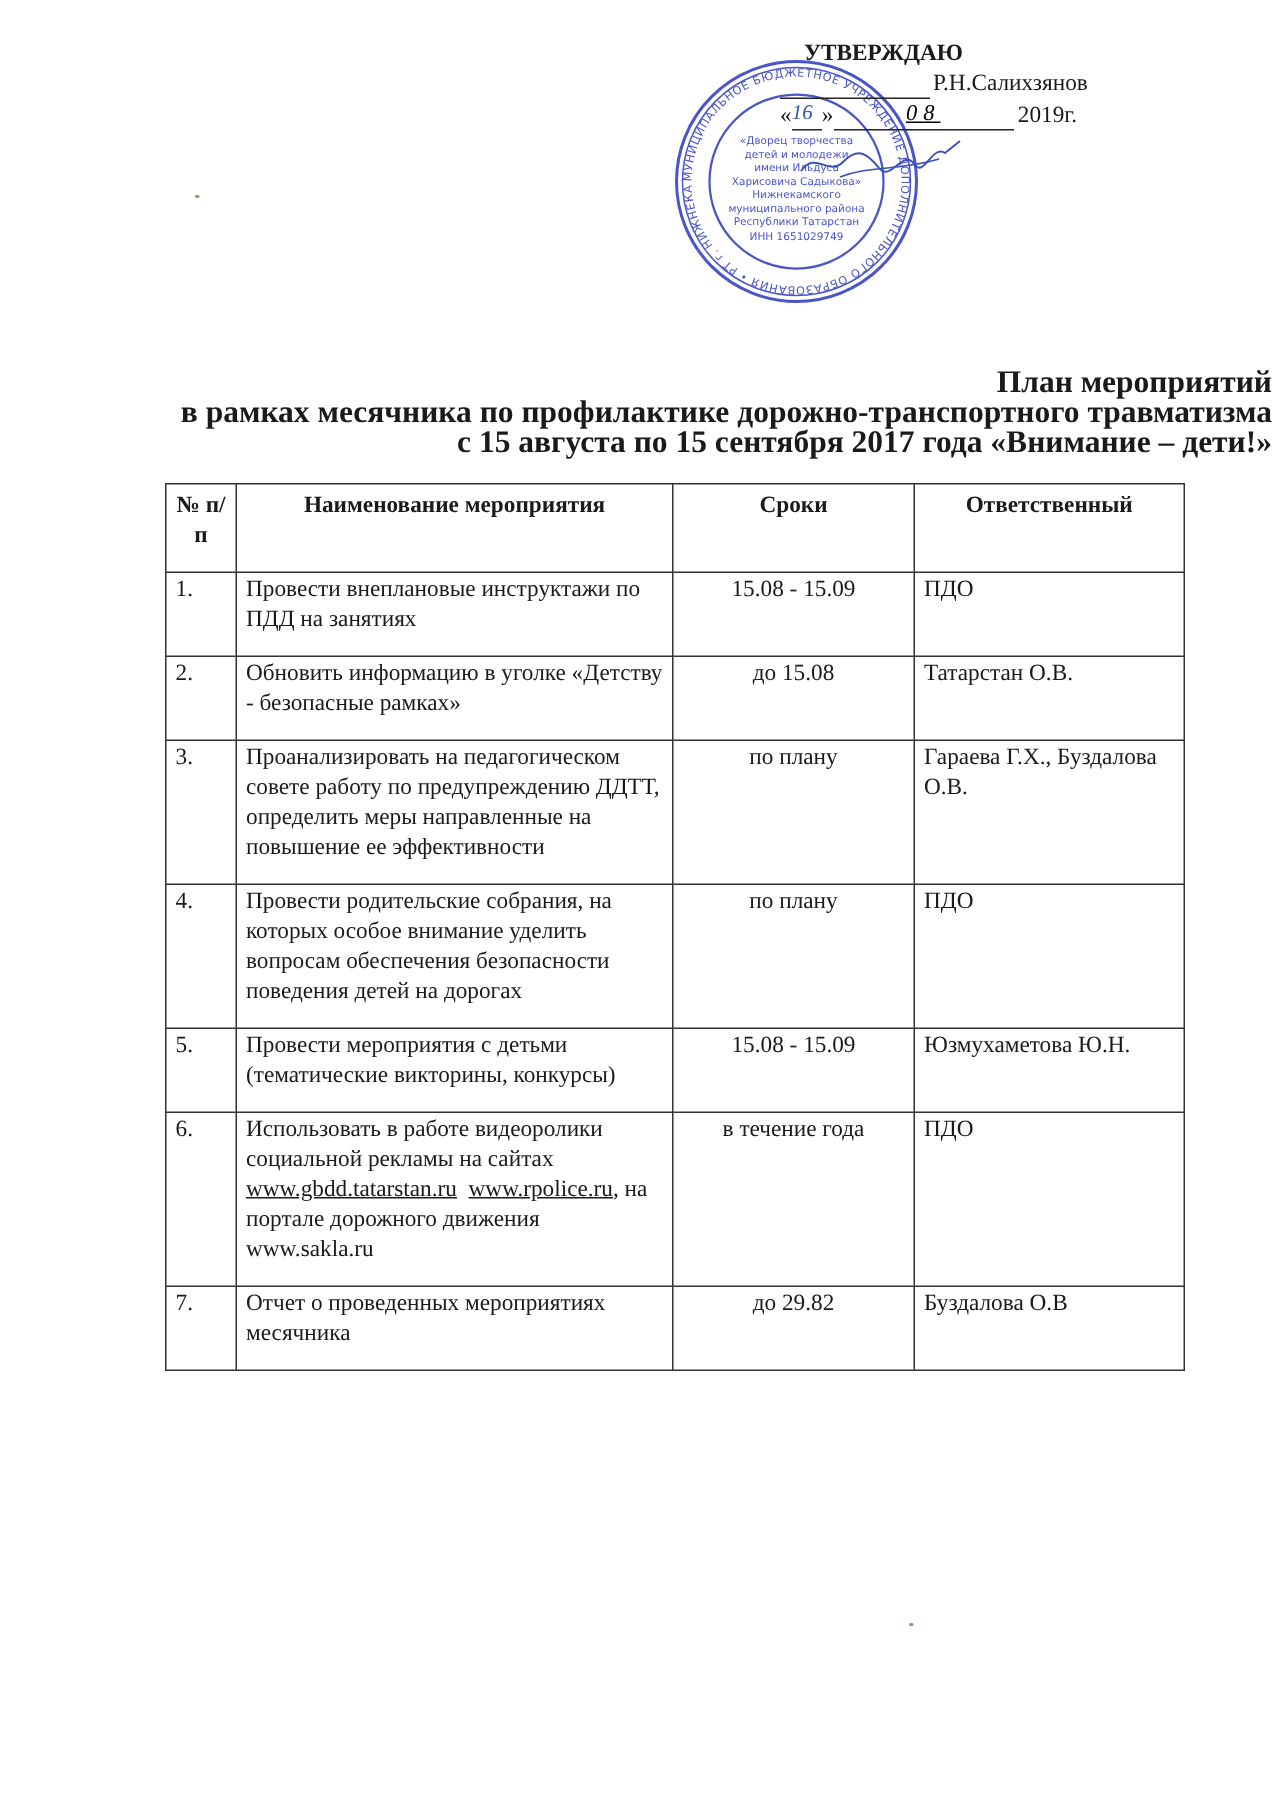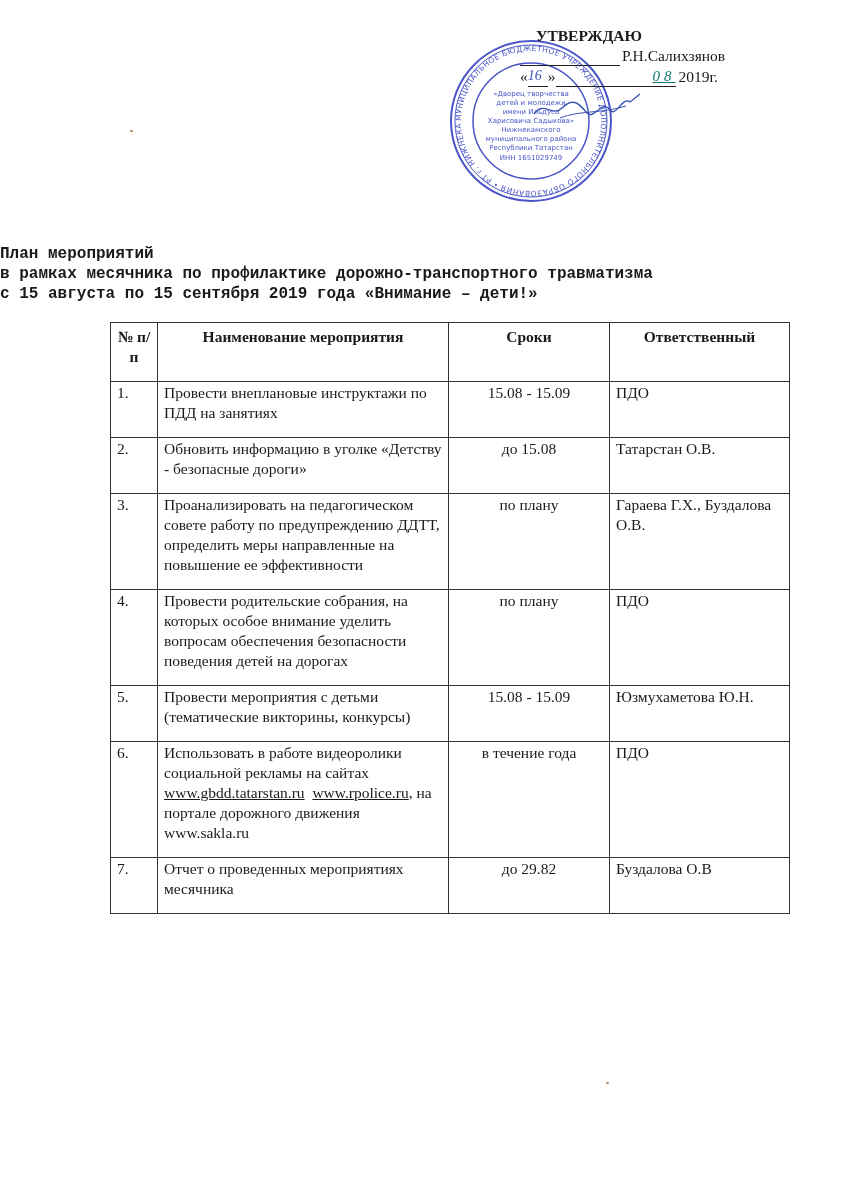--- a/index.html
+++ b/index.html
@@ -12,30 +12,30 @@
     font-size: 15.5px; line-height: 20px;
   }
   .approval div { white-space: nowrap; }
   .ap-1 { padding-left: 16px; font-weight: bold; }
   .ap-2 { padding-left: 16px; }
   .ap-3 { padding-left: 18px; }
   .ap-4 { display: flex; align-items: flex-end; }
   .ap-4 .sig-line { display: inline-block; width: 100px; border-bottom: 1px solid #222; margin-right: 2px; height: 16px; position: relative; }
   .ap-5 { display: flex; align-items: flex-end; }
   .ap-5 .day { display: inline-block; width: 20px; border-bottom: 1px solid #222; text-align: left; color: #3b52b5; font-style: italic; font-size: 14px; }
-  .ap-5 .month { display: inline-block; width: 120px; border-bottom: 1px solid #222; text-align: right; color: #0f766e; font-style: italic; font-size: 15px; letter-spacing: 4px; margin-right: 3px; text-decoration: underline; }
+  .ap-5 .month { display: inline-block; width: 120px; border-bottom: 1px solid #222; text-align: center; color: #000000; font-style: italic; font-size: 15px; letter-spacing: 4px; margin-right: 3px; text-decoration: underline; }
   .signature {
     position: absolute; left: 530px; top: 88px; width: 120px; height: 36px;
   }
   .stamp {
     position: absolute; left: 448px; top: 38px; width: 166px; height: 166px;
   }
   .title {
-    position: absolute; left: 0; top: 244px; width: 848px; text-align: left;
-    font-weight: bold; font-size: 16px; line-height: 20px; font-family: Liberation Mono, monospace;
+    position: absolute; left: 0; top: 244px; width: 848px; text-align: right;
+    font-weight: bold; font-size: 21px; line-height: 20px;
   }
   table.plan {
     position: absolute; left: 110px; top: 322px; width: 680px;
     border-collapse: collapse; font-size: 15.5px; line-height: 20px;
   }
   table.plan th, table.plan td {
     border: 1px solid #333; vertical-align: top; padding: 1px 6px 14px 6px;
   }
   table.plan th { font-weight: bold; text-align: center; height: 40px; padding-top: 4px; }
   th.c-num, td.c-num { width: 34px; }
@@ -87,42 +87,42 @@
 </div>
 
 <svg class="signature" viewBox="0 0 120 36" xmlns="http://www.w3.org/2000/svg">
   <path d="M4 26 C 14 12, 22 30, 32 20 S 48 14, 56 24 S 72 10, 80 22 C 86 30, 92 8, 100 14 L 110 6" fill="none" stroke="#3b52b5" stroke-width="1.3"></path>
   <path d="M30 30 C 50 22, 70 26, 96 18" fill="none" stroke="#3b52b5" stroke-width="1"></path>
 </svg>
 
 <div class="title">
   <div>План мероприятий</div>
   <div>в рамках месячника  по профилактике дорожно-транспортного травматизма</div>
-  <div>с 15 августа по 15 сентября 2019 года «Внимание – дети!»</div>
+  <div>с 15 августа по 15 сентября 2017 года «Внимание – дети!»</div>
 </div>
 
 <table class="plan">
   <thead>
     <tr>
       <th class="c-num">№ п/п</th>
       <th class="c-name">Наименование мероприятия</th>
       <th class="c-date">Сроки</th>
       <th class="c-resp">Ответственный</th>
     </tr>
   </thead>
   <tbody>
     <tr style="height:41px">
       <td class="c-num">1.</td>
       <td class="c-name">Провести внеплановые инструктажи по ПДД на занятиях</td>
       <td class="c-date">15.08 - 15.09</td>
       <td class="c-resp">ПДО</td>
     </tr>
     <tr style="height:41px">
       <td class="c-num">2.</td>
-      <td class="c-name">Обновить информацию в уголке «Детству - безопасные дороги»</td>
+      <td class="c-name">Обновить информацию в уголке «Детству - безопасные рамках»</td>
       <td class="c-date">до 15.08</td>
       <td class="c-resp">Татарстан О.В.</td>
     </tr>
     <tr style="height:81px">
       <td class="c-num">3.</td>
       <td class="c-name">Проанализировать на педагогическом совете работу по предупреждению ДДТТ, определить меры направленные на повышение ее эффективности</td>
       <td class="c-date">по плану</td>
       <td class="c-resp">Гараева Г.Х., Буздалова О.В.</td>
     </tr>
     <tr style="height:80px">

